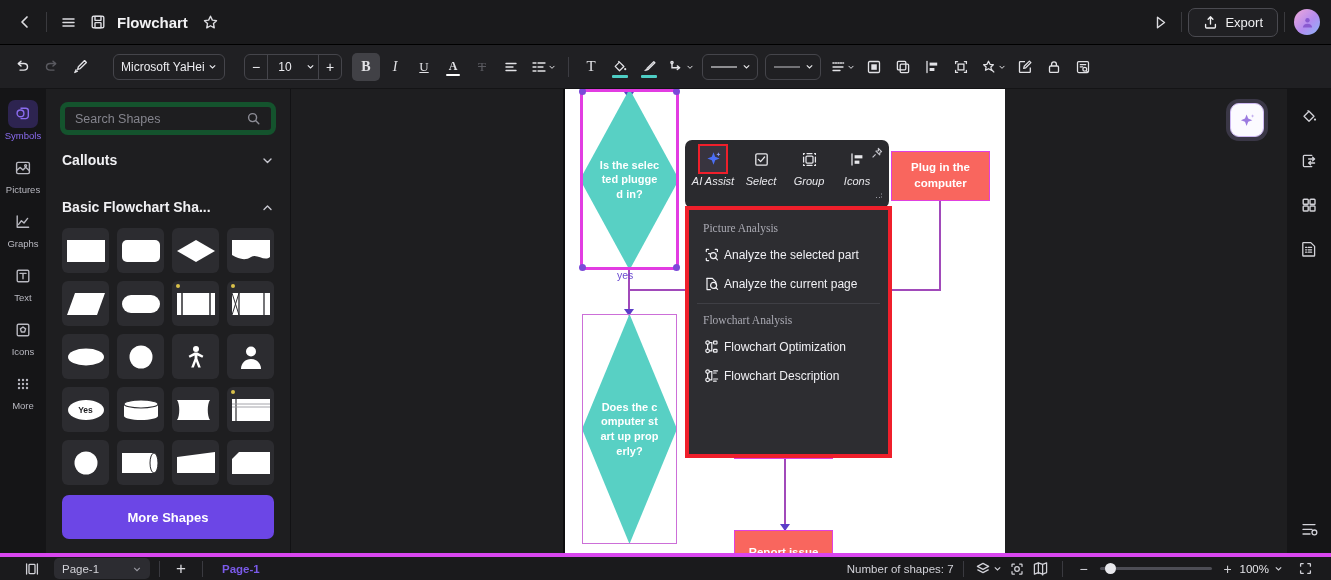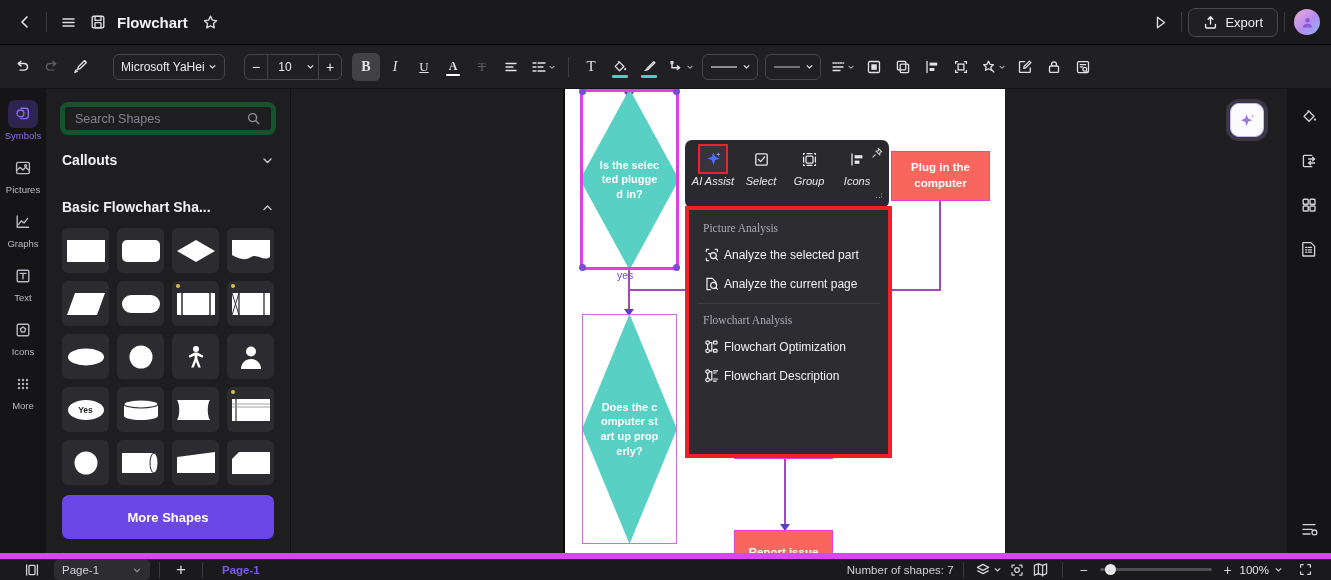--- a/index.html
+++ b/index.html
@@ -201,21 +201,21 @@
     position: absolute; left: 1287px; top: 89px; width: 44px; height: 464px;
     background: #151517; display: flex; flex-direction: column; align-items: center; padding-top: 14px; gap: 16px;
   }
   .rrail-ico { width: 30px; height: 28px; display:flex; align-items:center; justify-content:center; color:#d2d2d8; border-radius:6px; }
   .rrail-bottom { position: absolute; bottom: 10px; left: 7px; }
 
   
   .statusbar {
     position: absolute; left: 0; top: 553px; width: 1331px; height: 27px;
     background: #1a1a1c; display: flex; align-items: center; padding: 0 8px;
-    font-size: 11.5px; color: #d2d2d8; border-top: 6px solid #d946ef;
+    font-size: 11.5px; color: #d2d2d8; border-top: 4px solid #d946ef;
   }
   .sb-sep { width: 1px; height: 16px; background: #3a3a40; margin: 0 9px; }
   .page-sel {
     display:flex; align-items:center; justify-content:space-between;
     width: 96px; height: 21px; background:#2c2c31; border-radius: 5px; padding: 0 8px; font-size: 11.5px;
   }
   .tab-active { color: #7a5ae8; font-weight: bold; font-size: 11.5px; padding: 0 10px;}
   .sb-btn { width: 24px; height: 21px; display:flex; align-items:center; justify-content:center; border-radius: 4px; }
   .zoom-track { width: 112px; height: 3px; background: #4d4d55; border-radius: 2px; position: relative; margin: 0 4px; }
   .zoom-knob { position: absolute; left: 5px; top: -4px; width: 11px; height: 11px; border-radius: 50%; background: #e8e8ec; }

